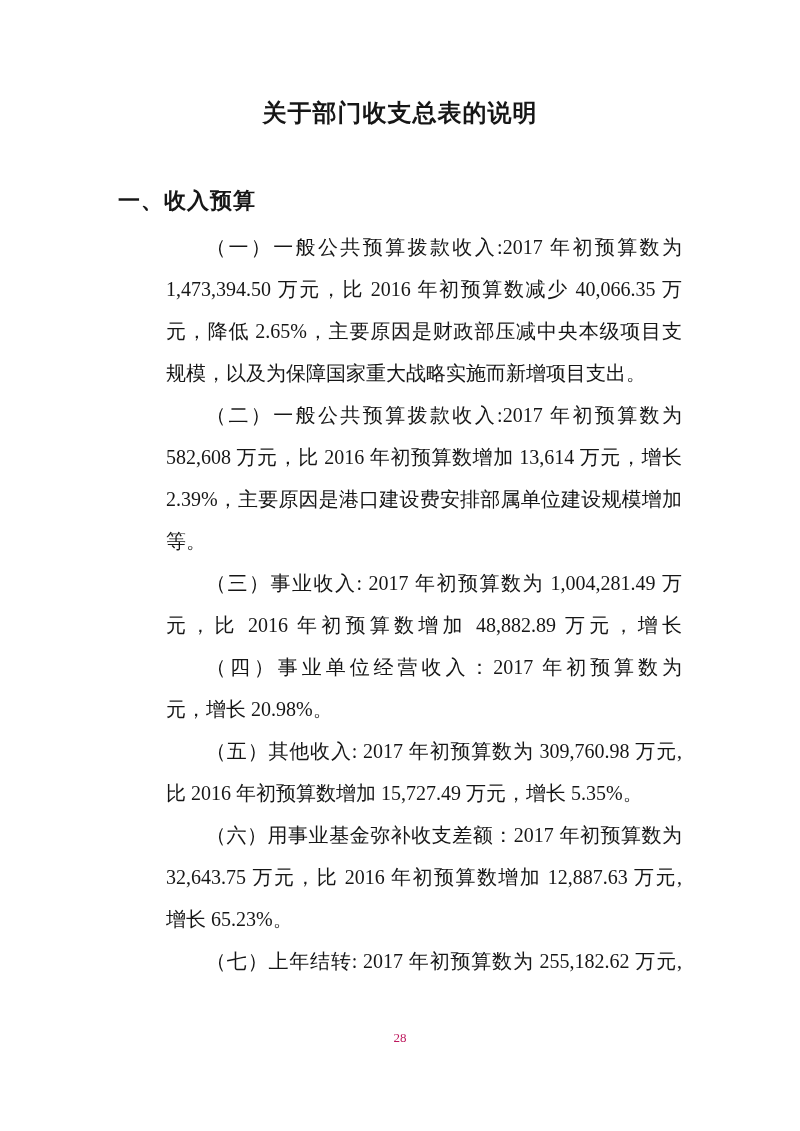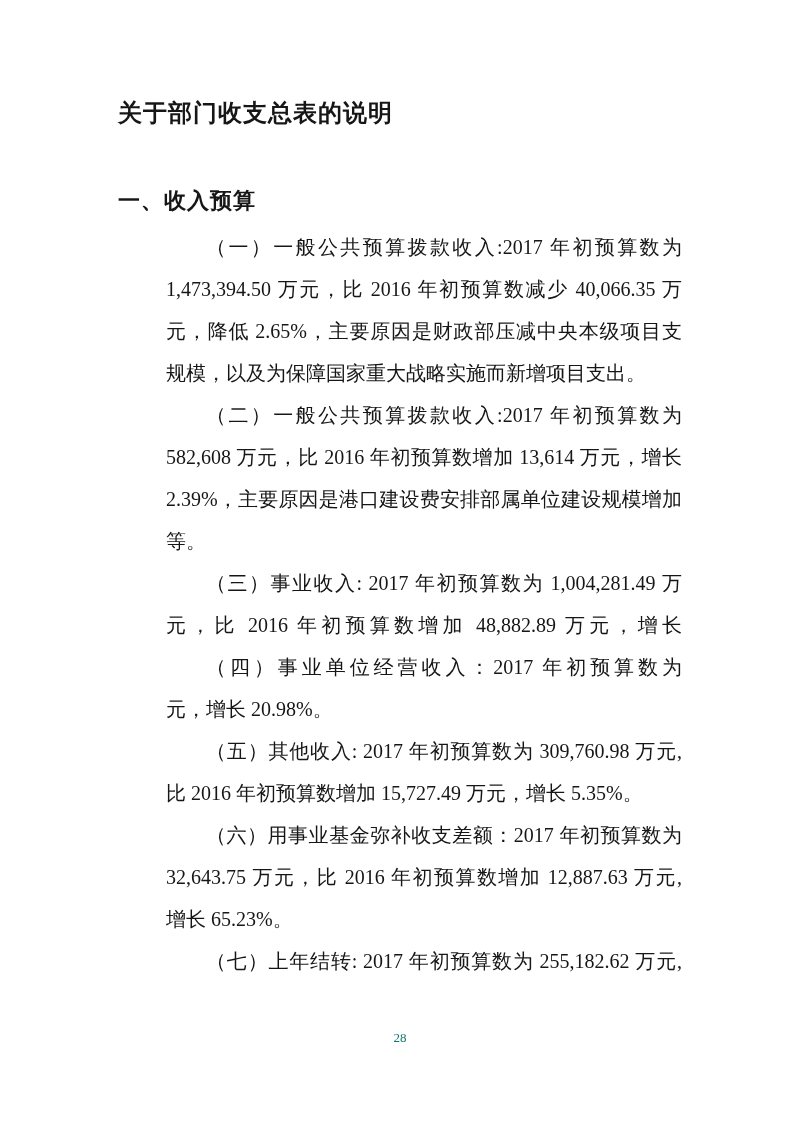--- a/index.html
+++ b/index.html
@@ -17,21 +17,21 @@
     position: absolute;
     left: 118px;
     top: 0;
     width: 564px;
   }
   .doc-title {
     margin: 96px 0 0 0;
     font-size: 24px;
     font-weight: 700;
     line-height: 34px;
-    text-align: left;
+    text-align: center;
     letter-spacing: 1px;
   }
   .section-heading {
     margin: 55px 0 0 0;
     font-size: 22px;
     font-weight: 700;
     line-height: 32px;
     letter-spacing: 1px;
     font-family: "Liberation Sans", "DejaVu Sans", sans-serif;
   }
@@ -48,21 +48,21 @@
   .line.first { text-indent: 2em; }
   .line.pl { text-align-last: left; }
   .page-number {
     position: absolute;
     top: 1030px;
     left: 0;
     width: 800px;
     text-align: center;
     font-size: 13px;
     line-height: 16px;
-    color: #0f766e;
+    color: #be185d;
   }
 </style>
 </head>
 <body>
 
 <div class="page">
   <div class="content">
     <h1 class="doc-title">关于部门收支总表的说明</h1>
     <h2 class="section-heading">一、收入预算</h2>
     <div class="doc-body" id="doc-body">

